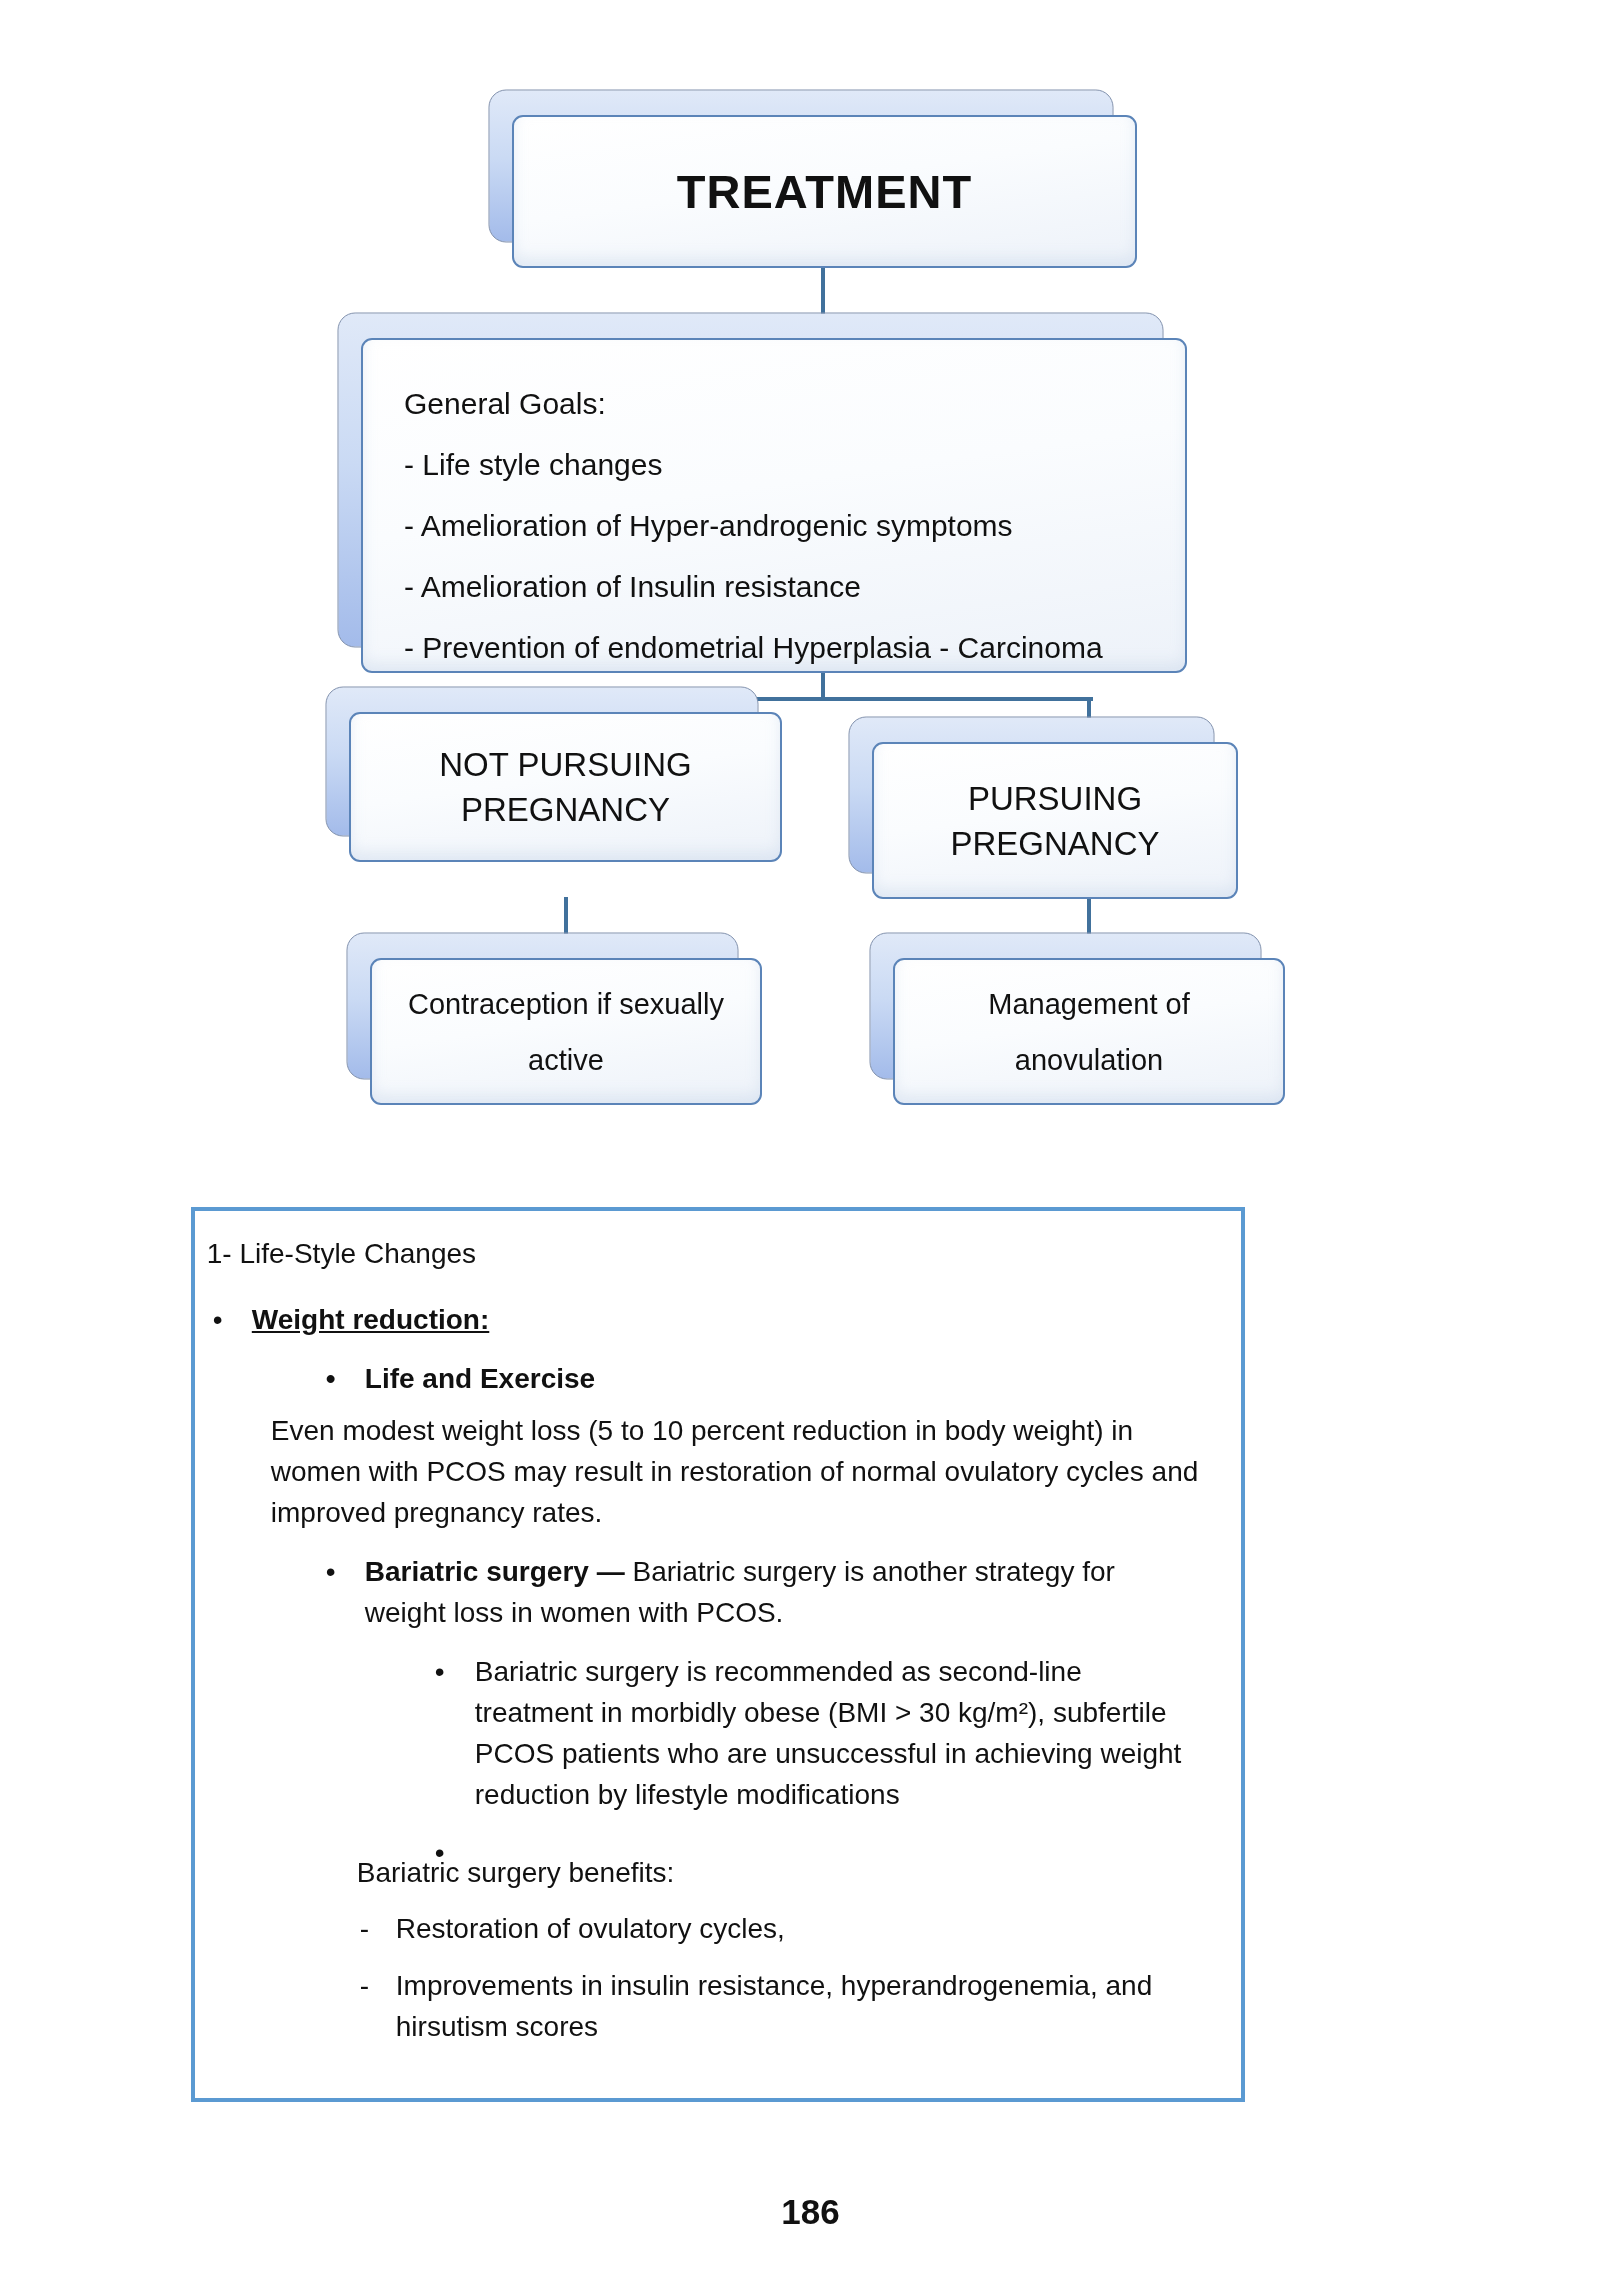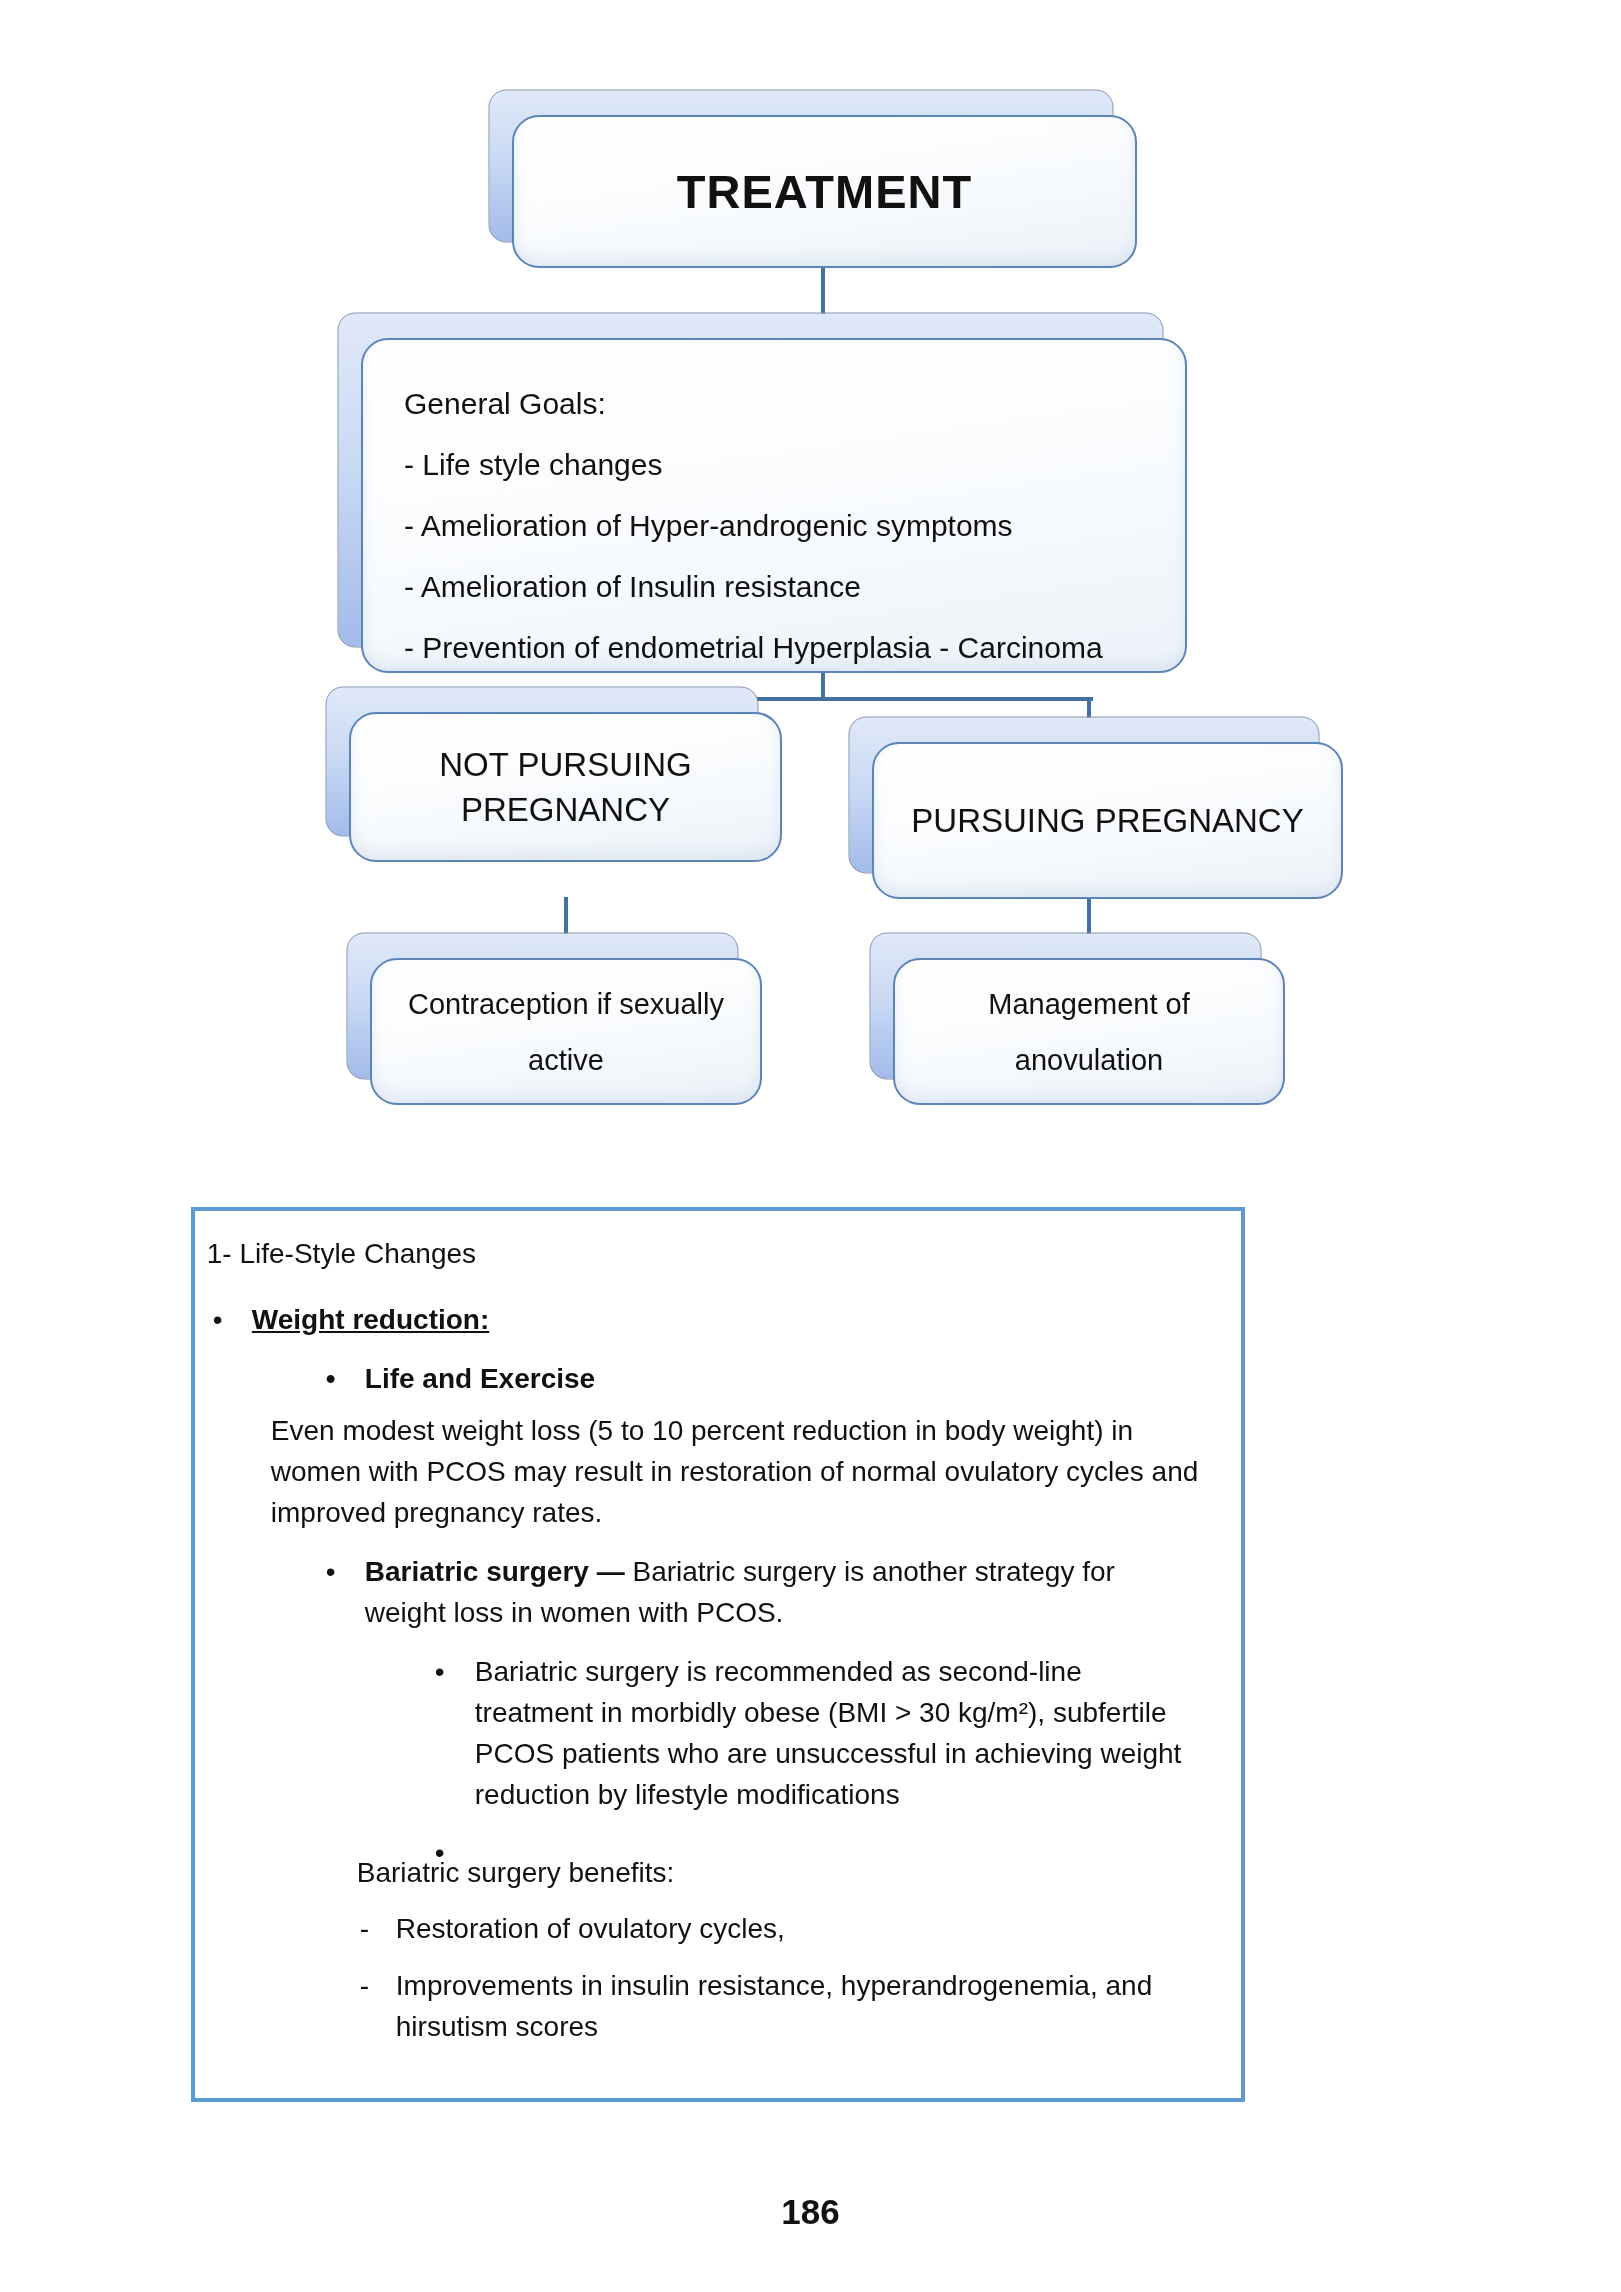--- a/index.html
+++ b/index.html
@@ -24,21 +24,21 @@
     position: absolute; inset: 0;
     transform: translate(-23.5px, -25.5px);
     background: linear-gradient(180deg, #e0e9f8 0%, #cadaf4 45%, #a3bbea 100%);
     border: 1px solid #8191ad;
     border-radius: 17.6px;
   }
   .node-front {
     position: absolute; inset: 0;
     background: linear-gradient(172deg, #ffffff 0%, #fafcfe 45%, #edf2f9 100%);
     border: 2px solid #5b84b8;
-    border-radius: 27px;
+    border-radius: 11px;
     box-shadow: inset 0 -7.8px 13.7px rgba(190, 205, 228, 0.35);
     display: flex; align-items: center; justify-content: center;
     text-align: center;
   }
   .node-front.left-align { justify-content: flex-start; text-align: left; }
 
   .treatment-label { font-size: 47px; font-weight: bold; letter-spacing: 1px; }
   .branch-label { font-size: 33px; line-height: 45px; }
   .leaf-label { font-size: 29px; line-height: 56px; }
   .goals-body { padding: 33px 41px 0 41px; width: 100%; }
@@ -115,21 +115,21 @@
       </div>
     </div>
 
     <div class="node" style="left:349px; top:712px; width:433px; height:150px;">
       <div class="node-back"></div>
       <div class="node-front">
         <span class="branch-label" style="max-width:294px;">NOT PURSUING PREGNANCY</span>
       </div>
     </div>
 
-    <div class="node" style="left:872px; top:742px; width:471px; height:157px;">
+    <div class="node" style="left:872px; top:742px; width:366px; height:157px;">
       <div class="node-back"></div>
       <div class="node-front">
         <span class="branch-label">PURSUING PREGNANCY</span>
       </div>
     </div>
 
     <div class="node" style="left:370px; top:958px; width:392px; height:147px;">
       <div class="node-back"></div>
       <div class="node-front">
         <span class="leaf-label" style="max-width:353px;">Contraception if sexually active</span>

